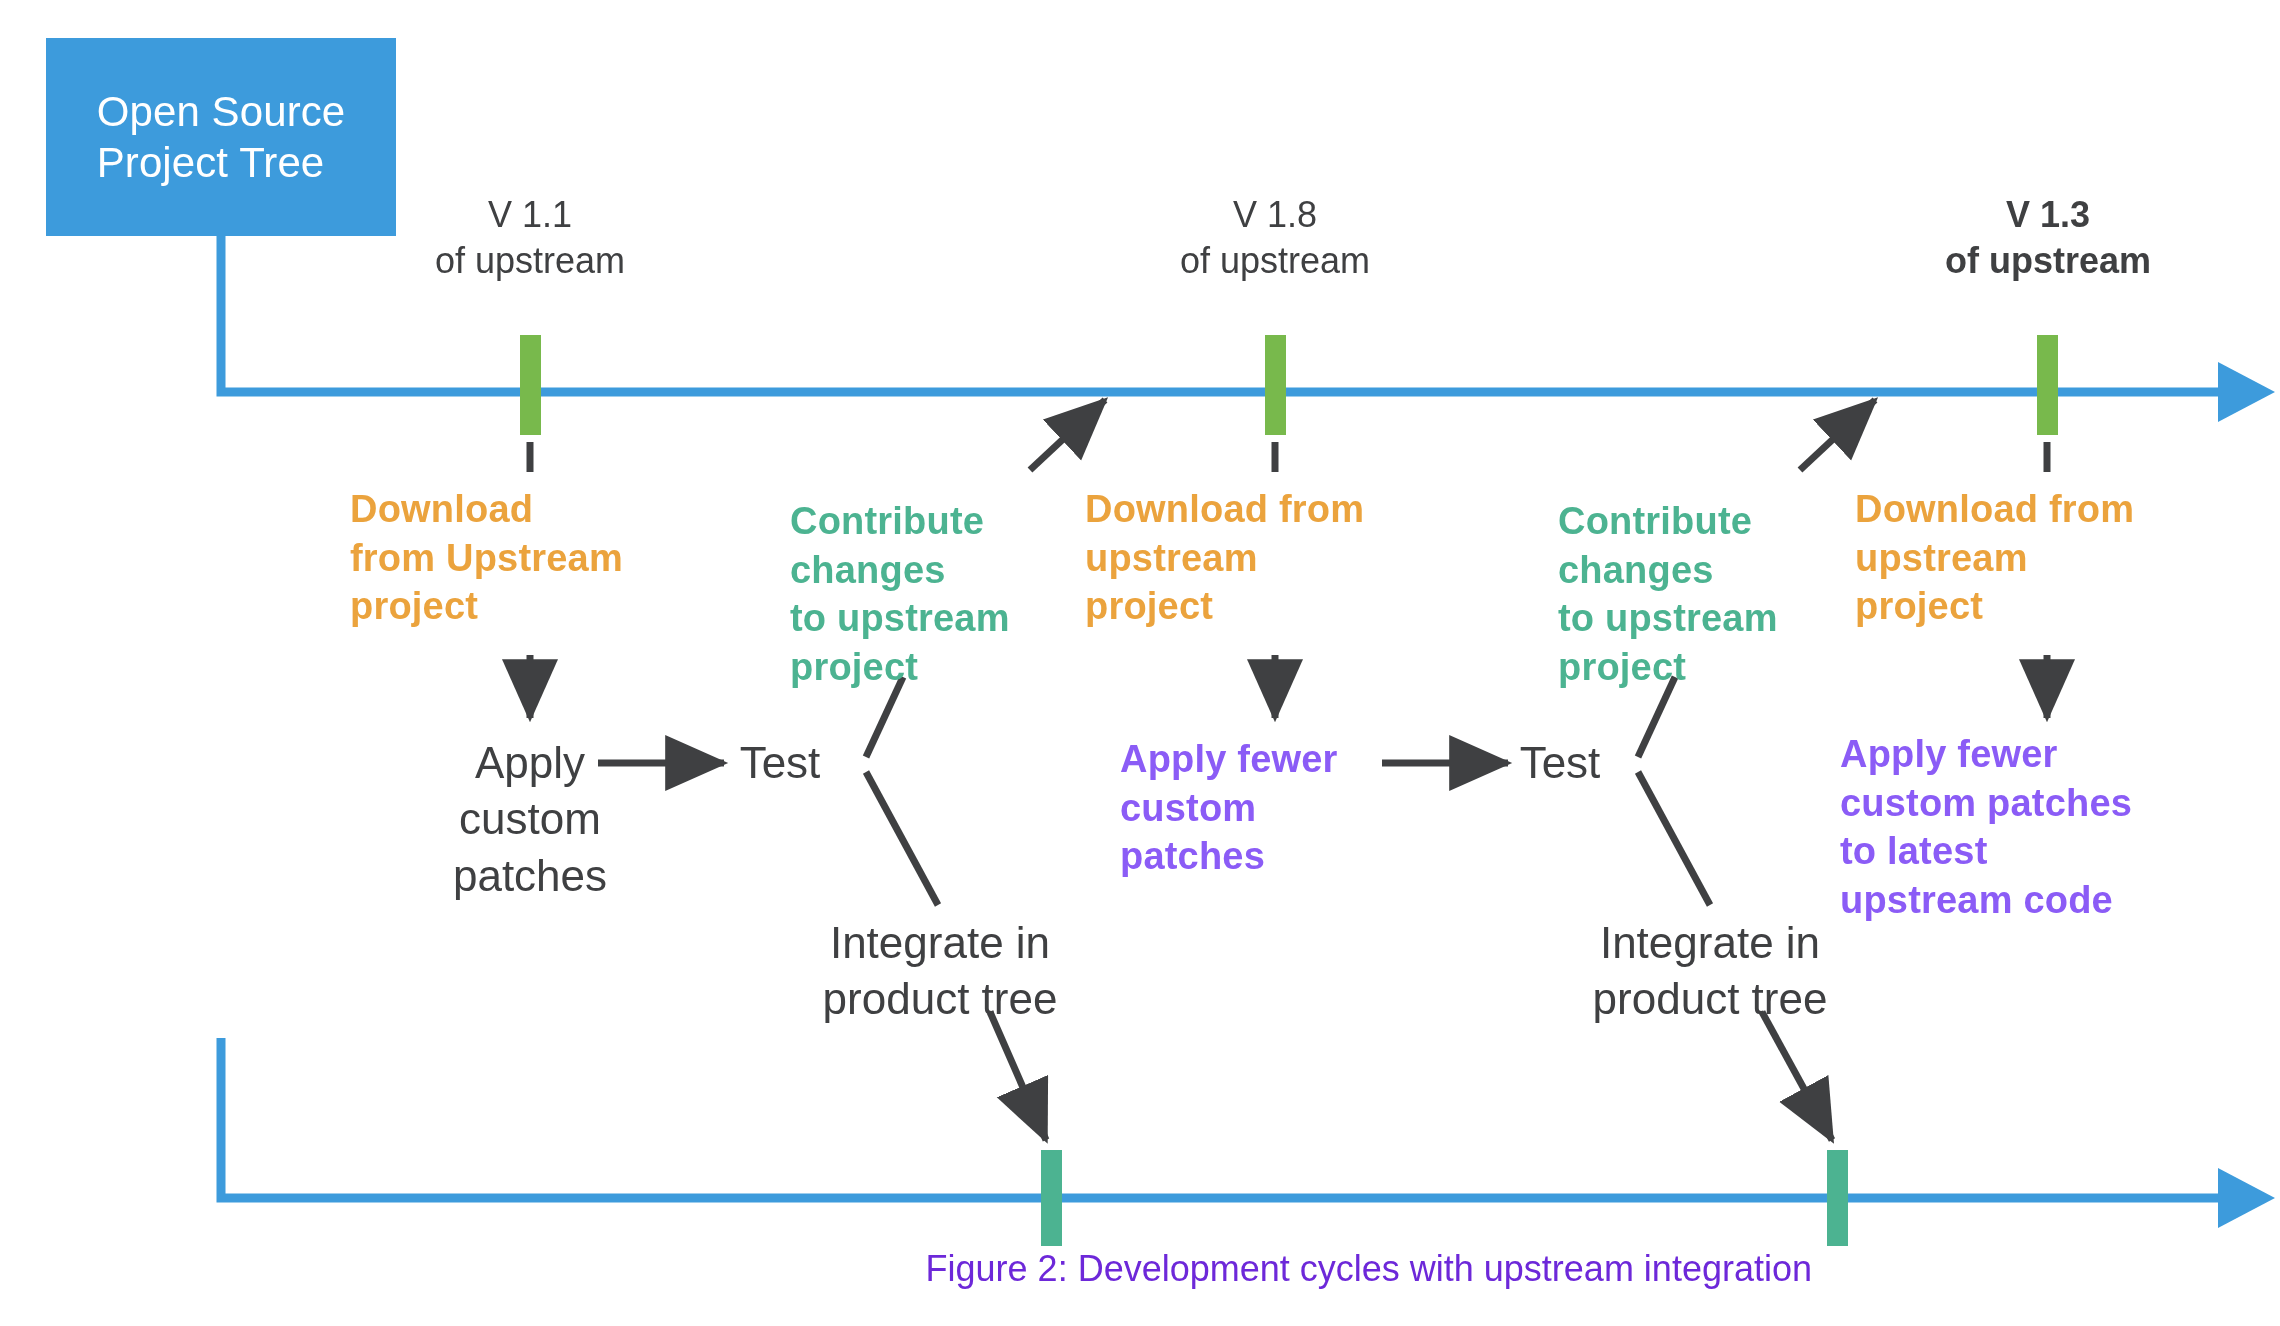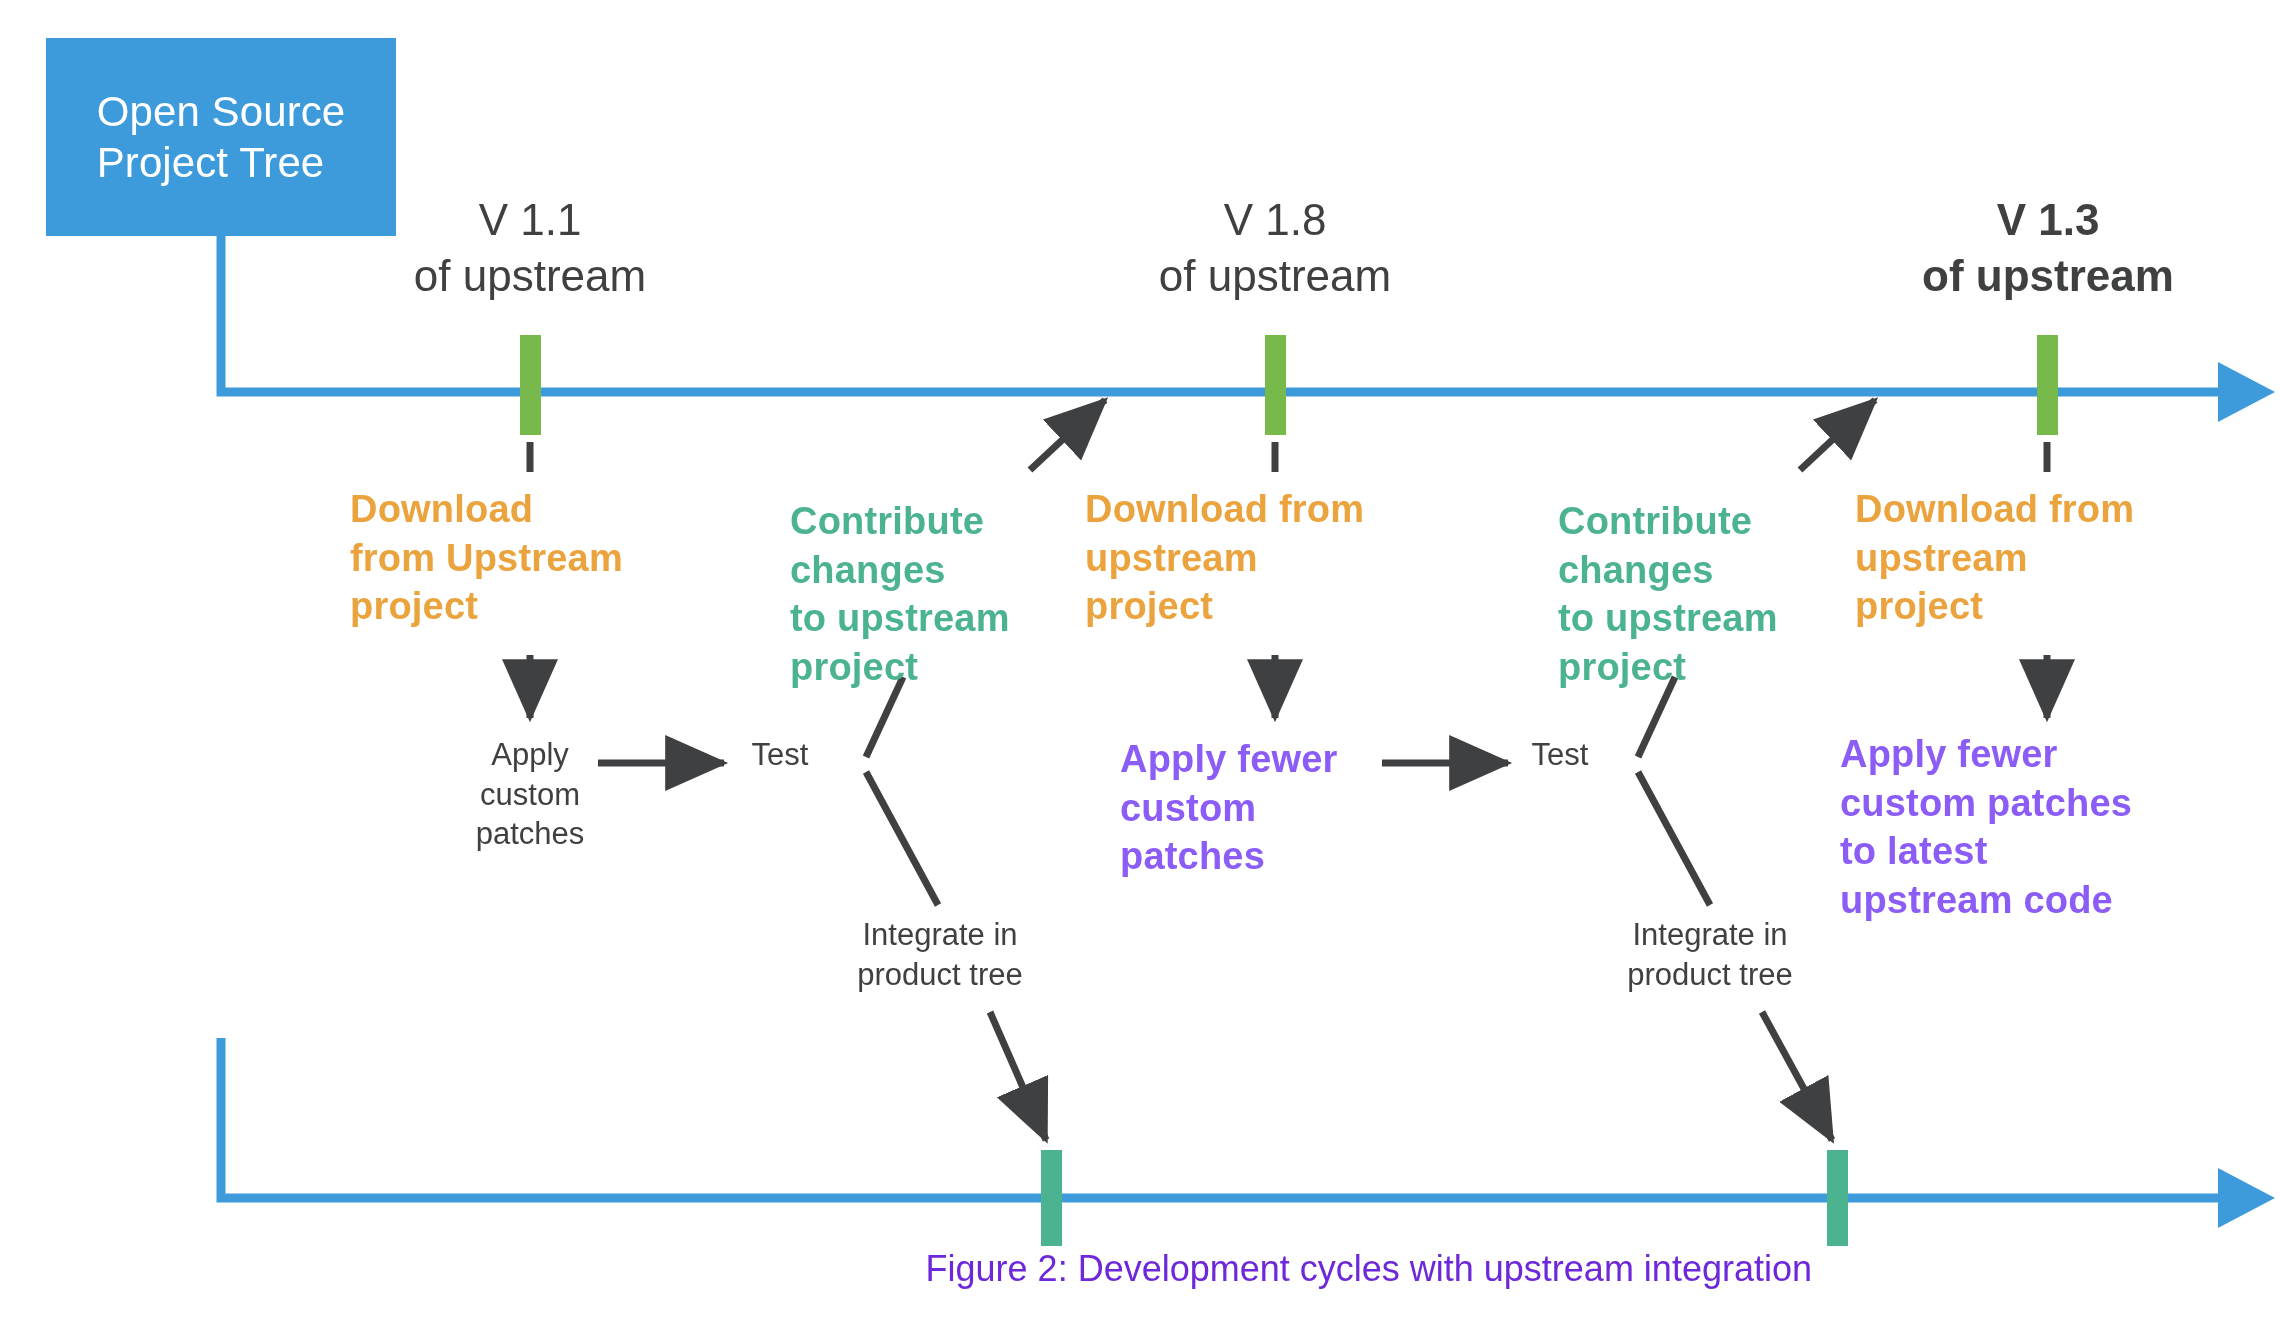--- a/index.html
+++ b/index.html
@@ -43,21 +43,21 @@
     white-space: pre-line;
   }
   #box-open-source { left: 46px; top: 38px;  width: 350px; height: 198px; }
   #box-product-src { left: 46px; top: 840px; width: 350px; height: 198px; }
 
   
   .version-label {
     position: absolute;
     text-align: center;
     color: #3f4042;
-    font-size: 44px;
+    font-size: 36px;
     line-height: 1.27;
     font-weight: 400;
     white-space: pre-line;
     width: 420px;
   }
   #ver-1 { left: 320px;  top: 192px; }
   #ver-2 { left: 1065px; top: 192px; }
   #ver-3 { left: 1838px; top: 192px; font-weight: bold; }
 
   
@@ -94,21 +94,21 @@
     letter-spacing: 0.2px;
   }
   .action.download { color: #eba33d; }
   .action.contribute { color: #4cb391; margin-top: 12px; }
   .action.apply-green { color: #8b5cf6; }
 
   .plain {
     position: absolute;
     text-align: center;
     white-space: pre-line;
-    font-size: 31px;
+    font-size: 44px;
     line-height: 1.28;
     font-weight: 400;
     color: #3f4042;
   }
 
   
   #act-download-1 { left: 350px;  top: 485px; width: 360px; }
   #node-apply-1   { left: 380px;  top: 735px; width: 300px; }
   #node-test-1    { left: 660px;  top: 735px; width: 240px; }
   #act-contribute-1 { left: 790px; top: 485px; width: 320px; }

